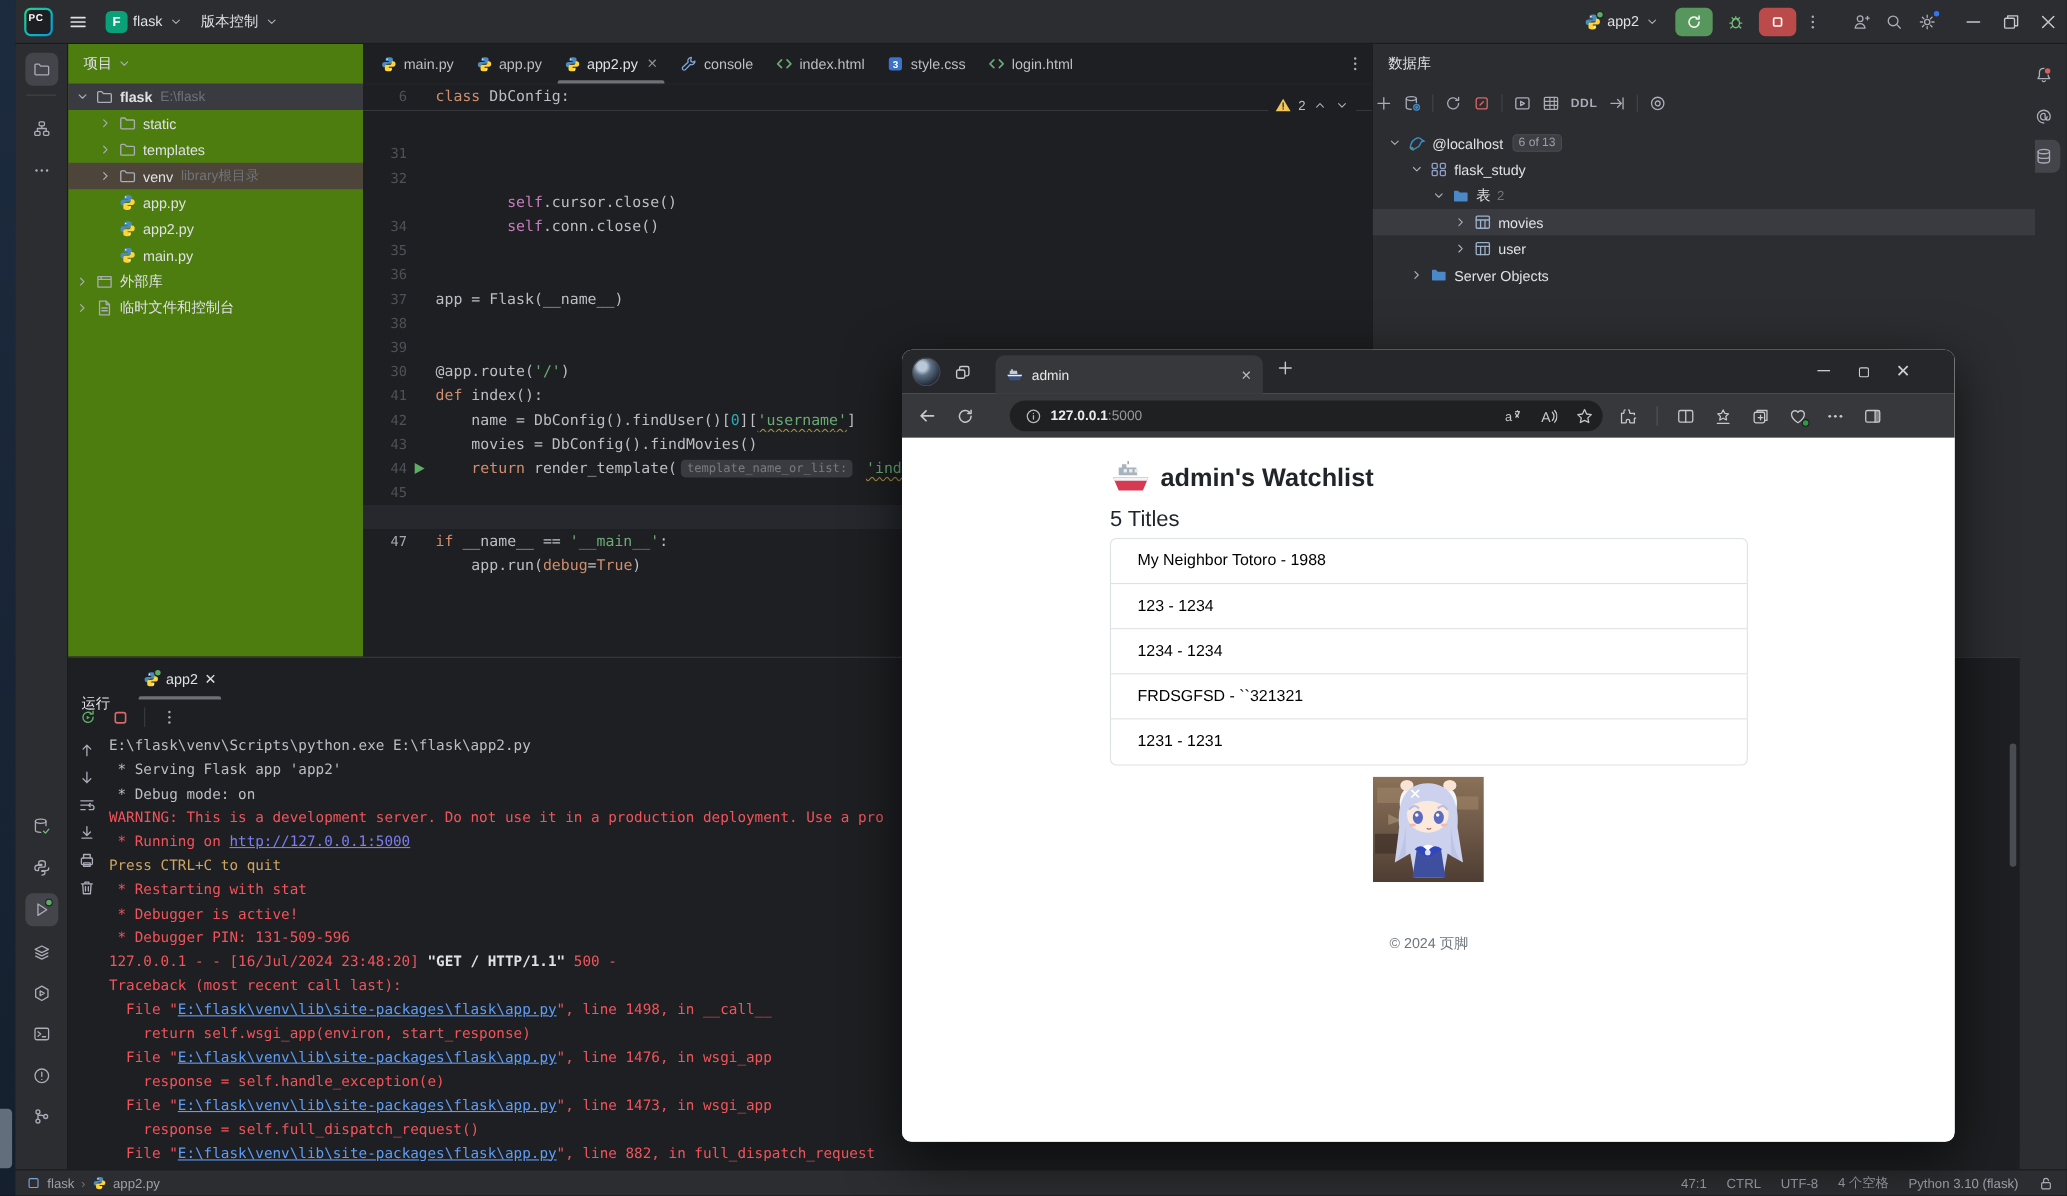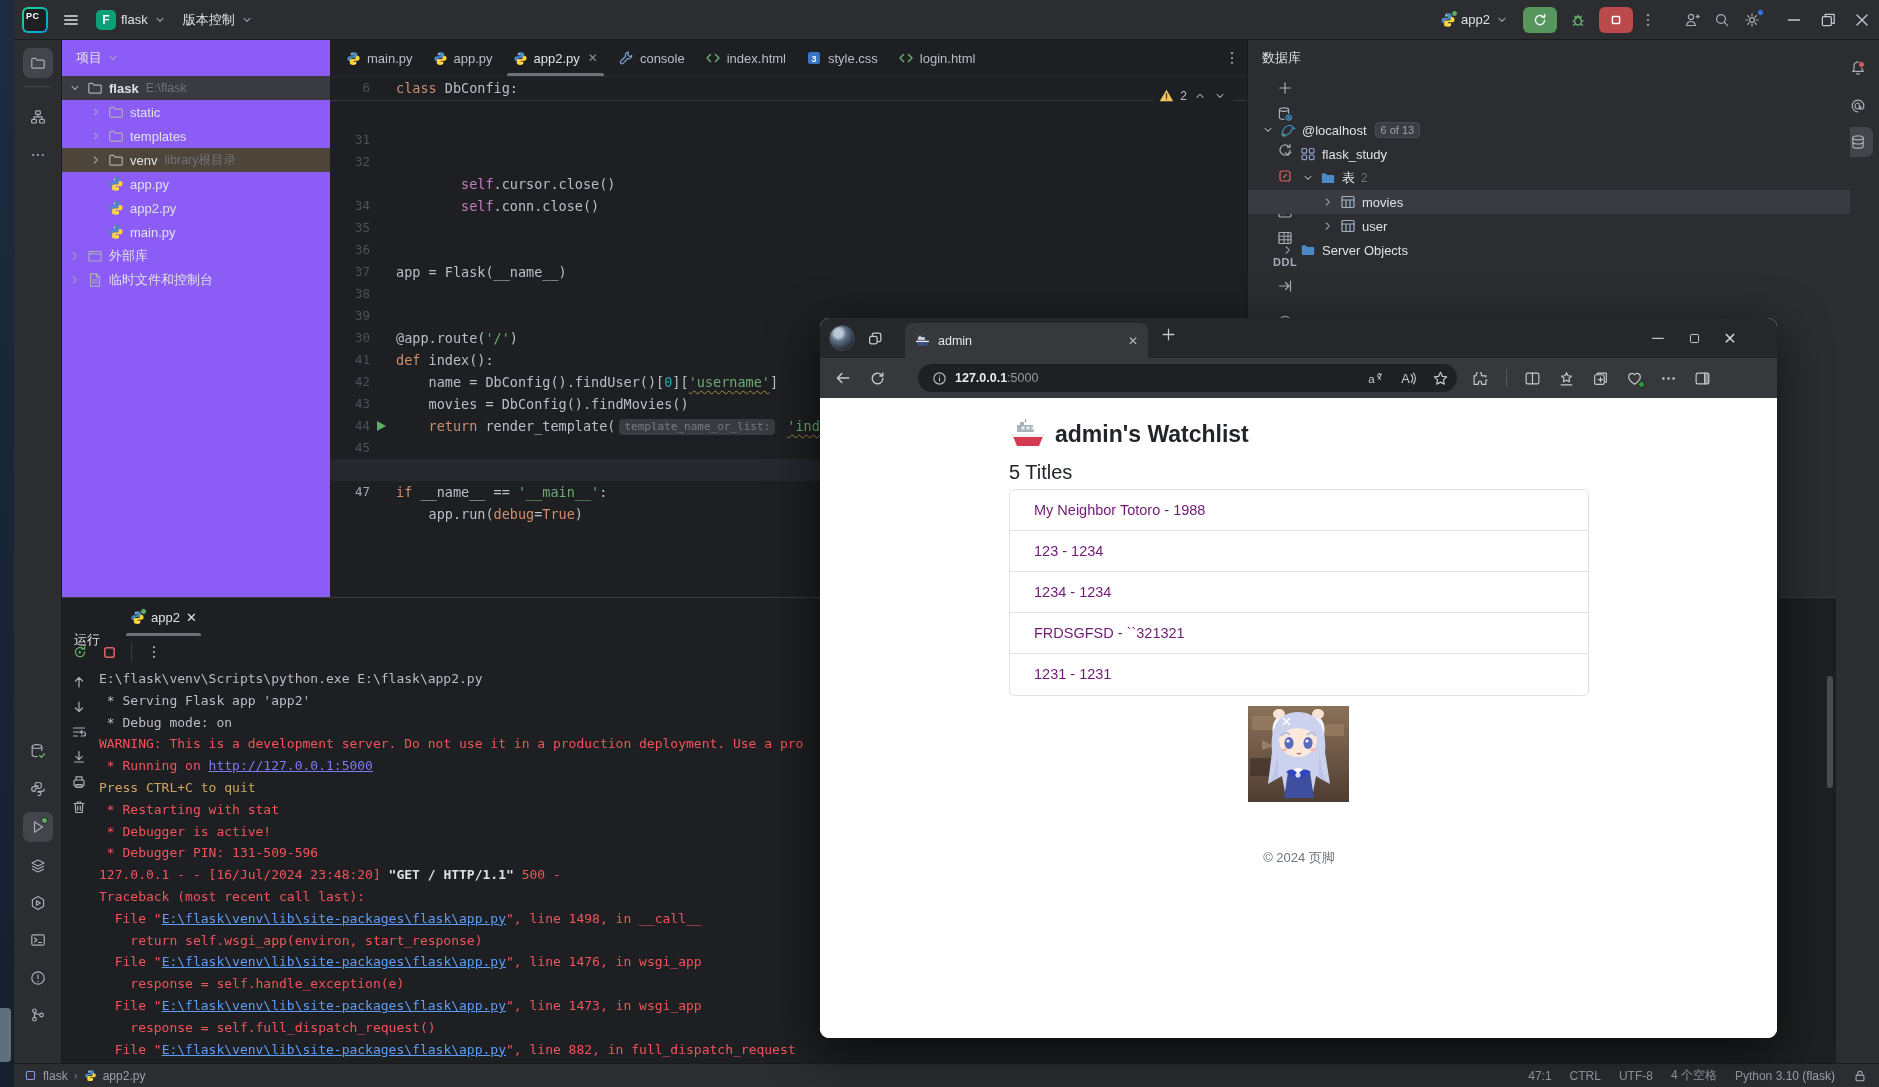--- a/index.html
+++ b/index.html
@@ -32,21 +32,21 @@
   .grn-dot { position:absolute; top:-2px; right:-2px; width:7px; height:7px; border-radius:50%; background:#5fad65; border:1px solid #1e1f22; }
 
   .left-strip { position:absolute; left:0; top:40px; width:48px; bottom:24px; background:#2b2d30; border-right:1px solid #1a1b1e; }
   .right-strip { position:absolute; right:0; top:40px; width:43px; bottom:24px; background:#2b2d30; border-left:1px solid #1a1b1e; }
   .strip-btn { position:absolute; left:50%; transform:translateX(-50%); width:30px; height:30px; border-radius:7px;
                display:flex; align-items:center; justify-content:center; }
   .strip-btn.active { background:#43454a; }
   .strip-sep { position:absolute; left:10px; right:10px; height:1px; background:#43454a; }
 
   
-  .project-panel { position:absolute; left:48px; top:40px; width:268px; height:557px; background:#8b5cf6; }
+  .project-panel { position:absolute; left:48px; top:40px; width:268px; height:557px; background:#4d7c0f; }
   .panel-head { height:36px; display:flex; align-items:center; gap:4px; padding-left:14px; color:#dfe1e5; font-size:13px; }
   .tree-row { position:relative; height:24px; display:flex; align-items:center; color:#dfe1e5; font-size:13px; white-space:nowrap; }
   .tree-row .hint { color:#6f737a; margin-left:7px; font-size:12.5px; }
   .tree-row .cnt { color:#6f737a; margin-left:6px; font-size:12px; }
   .tree-row.sel { background:#393b40; }
   .tree-row.library { background:#4d4539; }
   .chev { width:16px; height:16px; display:flex; align-items:center; justify-content:center; flex:0 0 16px; }
   .ticon { width:16px; height:16px; margin:0 6px 0 4px; display:flex; align-items:center; justify-content:center; flex:0 0 16px; }
   .badge { margin-left:8px; color:#9da0a8; font-size:11px; background:#3c3e43; border:1px solid #4a4c52;
            border-radius:4px; padding:0 5px; line-height:14px; }
@@ -70,21 +70,21 @@
   .cline.cur .gut { color:#a5a8ae; }
   .runarrow { position:absolute; left:46px; top:5px; }
   .tok-p { color:#bcbec4; } .tok-kw { color:#cf8e6d; } .tok-kwa { color:#cf8e6d; }
   .tok-self { color:#c77dbb; } .tok-str { color:#6aab73; } .tok-num { color:#2aacb8; }
   .tok-sqg { color:#6aab73; text-decoration:underline wavy #a38d3c 1px; text-underline-offset:3px; }
   .inlay { display:inline-block; background:#393b40; color:#787b80; font-size:11px; border-radius:4px;
            padding:0 5px; margin:0 4px; line-height:16px; vertical-align:1px; font-family:"DejaVu Sans Mono", monospace; }
 
   
   .db-panel { position:absolute; left:1233px; top:40px; width:603px; bottom:24px; background:#2b2d30; border-left:1px solid #1a1b1e; }
-  .db-toolbar { position:absolute; left:25px; top:40px; height:28px; display:flex; align-items:center; gap:10px; color:#a9adb7;flex-direction:column; }
+  .db-toolbar { position:absolute; left:2px; top:40px; height:28px; display:flex; align-items:center; gap:10px; color:#a9adb7; }
   .db-sep { width:1px; height:16px; background:#43454a; }
   .ddl-txt { font-size:11px; font-weight:bold; color:#a9adb7; letter-spacing:.5px; }
   .db-tree { position:absolute; left:0; right:0; top:78px; }
 
   
   .run-panel { position:absolute; left:48px; top:597px; right:43px; height:466px; background:#1e1f22; border-top:1px solid #393b40; overflow:hidden; }
   .run-head { position:absolute; left:0; top:0; right:0; height:38px; display:flex; align-items:center; }
   .run-title { color:#dfe1e5; font-size:13px; margin-left:12px;margin-top:45px; }
   .run-tab { display:flex; align-items:center; gap:6px; color:#dfe1e5; font-size:13px; margin-left:26px; height:100%; position:relative; padding:0 4px; }
   .run-tab::after { content:""; position:absolute; left:0; right:0; bottom:0; height:3px; background:#6e7277; border-radius:2px 2px 0 0; }
@@ -120,21 +120,21 @@
              display:flex; align-items:center; color:#e8e8e8; font-size:12.5px; padding:0 8px; }
   .bw-pill .host { font-weight:bold; color:#ececec; }
   .bw-pill .port { color:#9a9a9a; }
   .pill-icons { margin-left:auto; display:flex; align-items:center; gap:16px; color:#c8c8c8; }
   .bw-afterpill { position:absolute; left:652px; top:6px; height:28px; display:flex; align-items:center; gap:17px; color:#c8c8c8; }
   .bw-page { position:absolute; left:0; top:80px; right:0; bottom:0; background:#fff; color:#212529; }
   .wl-head { position:absolute; left:190px; top:20px; display:flex; align-items:center; gap:9px; }
   .wl-title { font-size:23px; font-weight:bold; color:#212529; }
   .wl-sub { position:absolute; left:189px; top:63px; font-size:20px; }
   .wl-list { position:absolute; left:189px; top:91px; width:580px; border:1px solid #dee2e6; border-radius:6px; background:#fff; }
-  .wl-item { height:41px; line-height:40px; padding-left:24px; font-size:14.5px; color:#701a75; border-bottom:1px solid #dee2e6; }
+  .wl-item { height:41px; line-height:40px; padding-left:24px; font-size:14.5px; color:#000000; border-bottom:1px solid #dee2e6; }
   .wl-item:last-child { border-bottom:none; }
   .wl-img { position:absolute; left:428px; top:308px; width:101px; height:96px; overflow:hidden; }
   .wl-footer { position:absolute; left:189px; top:451px; width:580px; text-align:center; color:#6d757d; font-size:13px; }
 
   .desk-blob { position:absolute; left:0; top:1008px; width:11px; height:54px; background:#9fb0bc; opacity:.55; border-radius:0 4px 4px 0; }
   svg { display:block; }
 </style>
 </head>
 <body>
 

